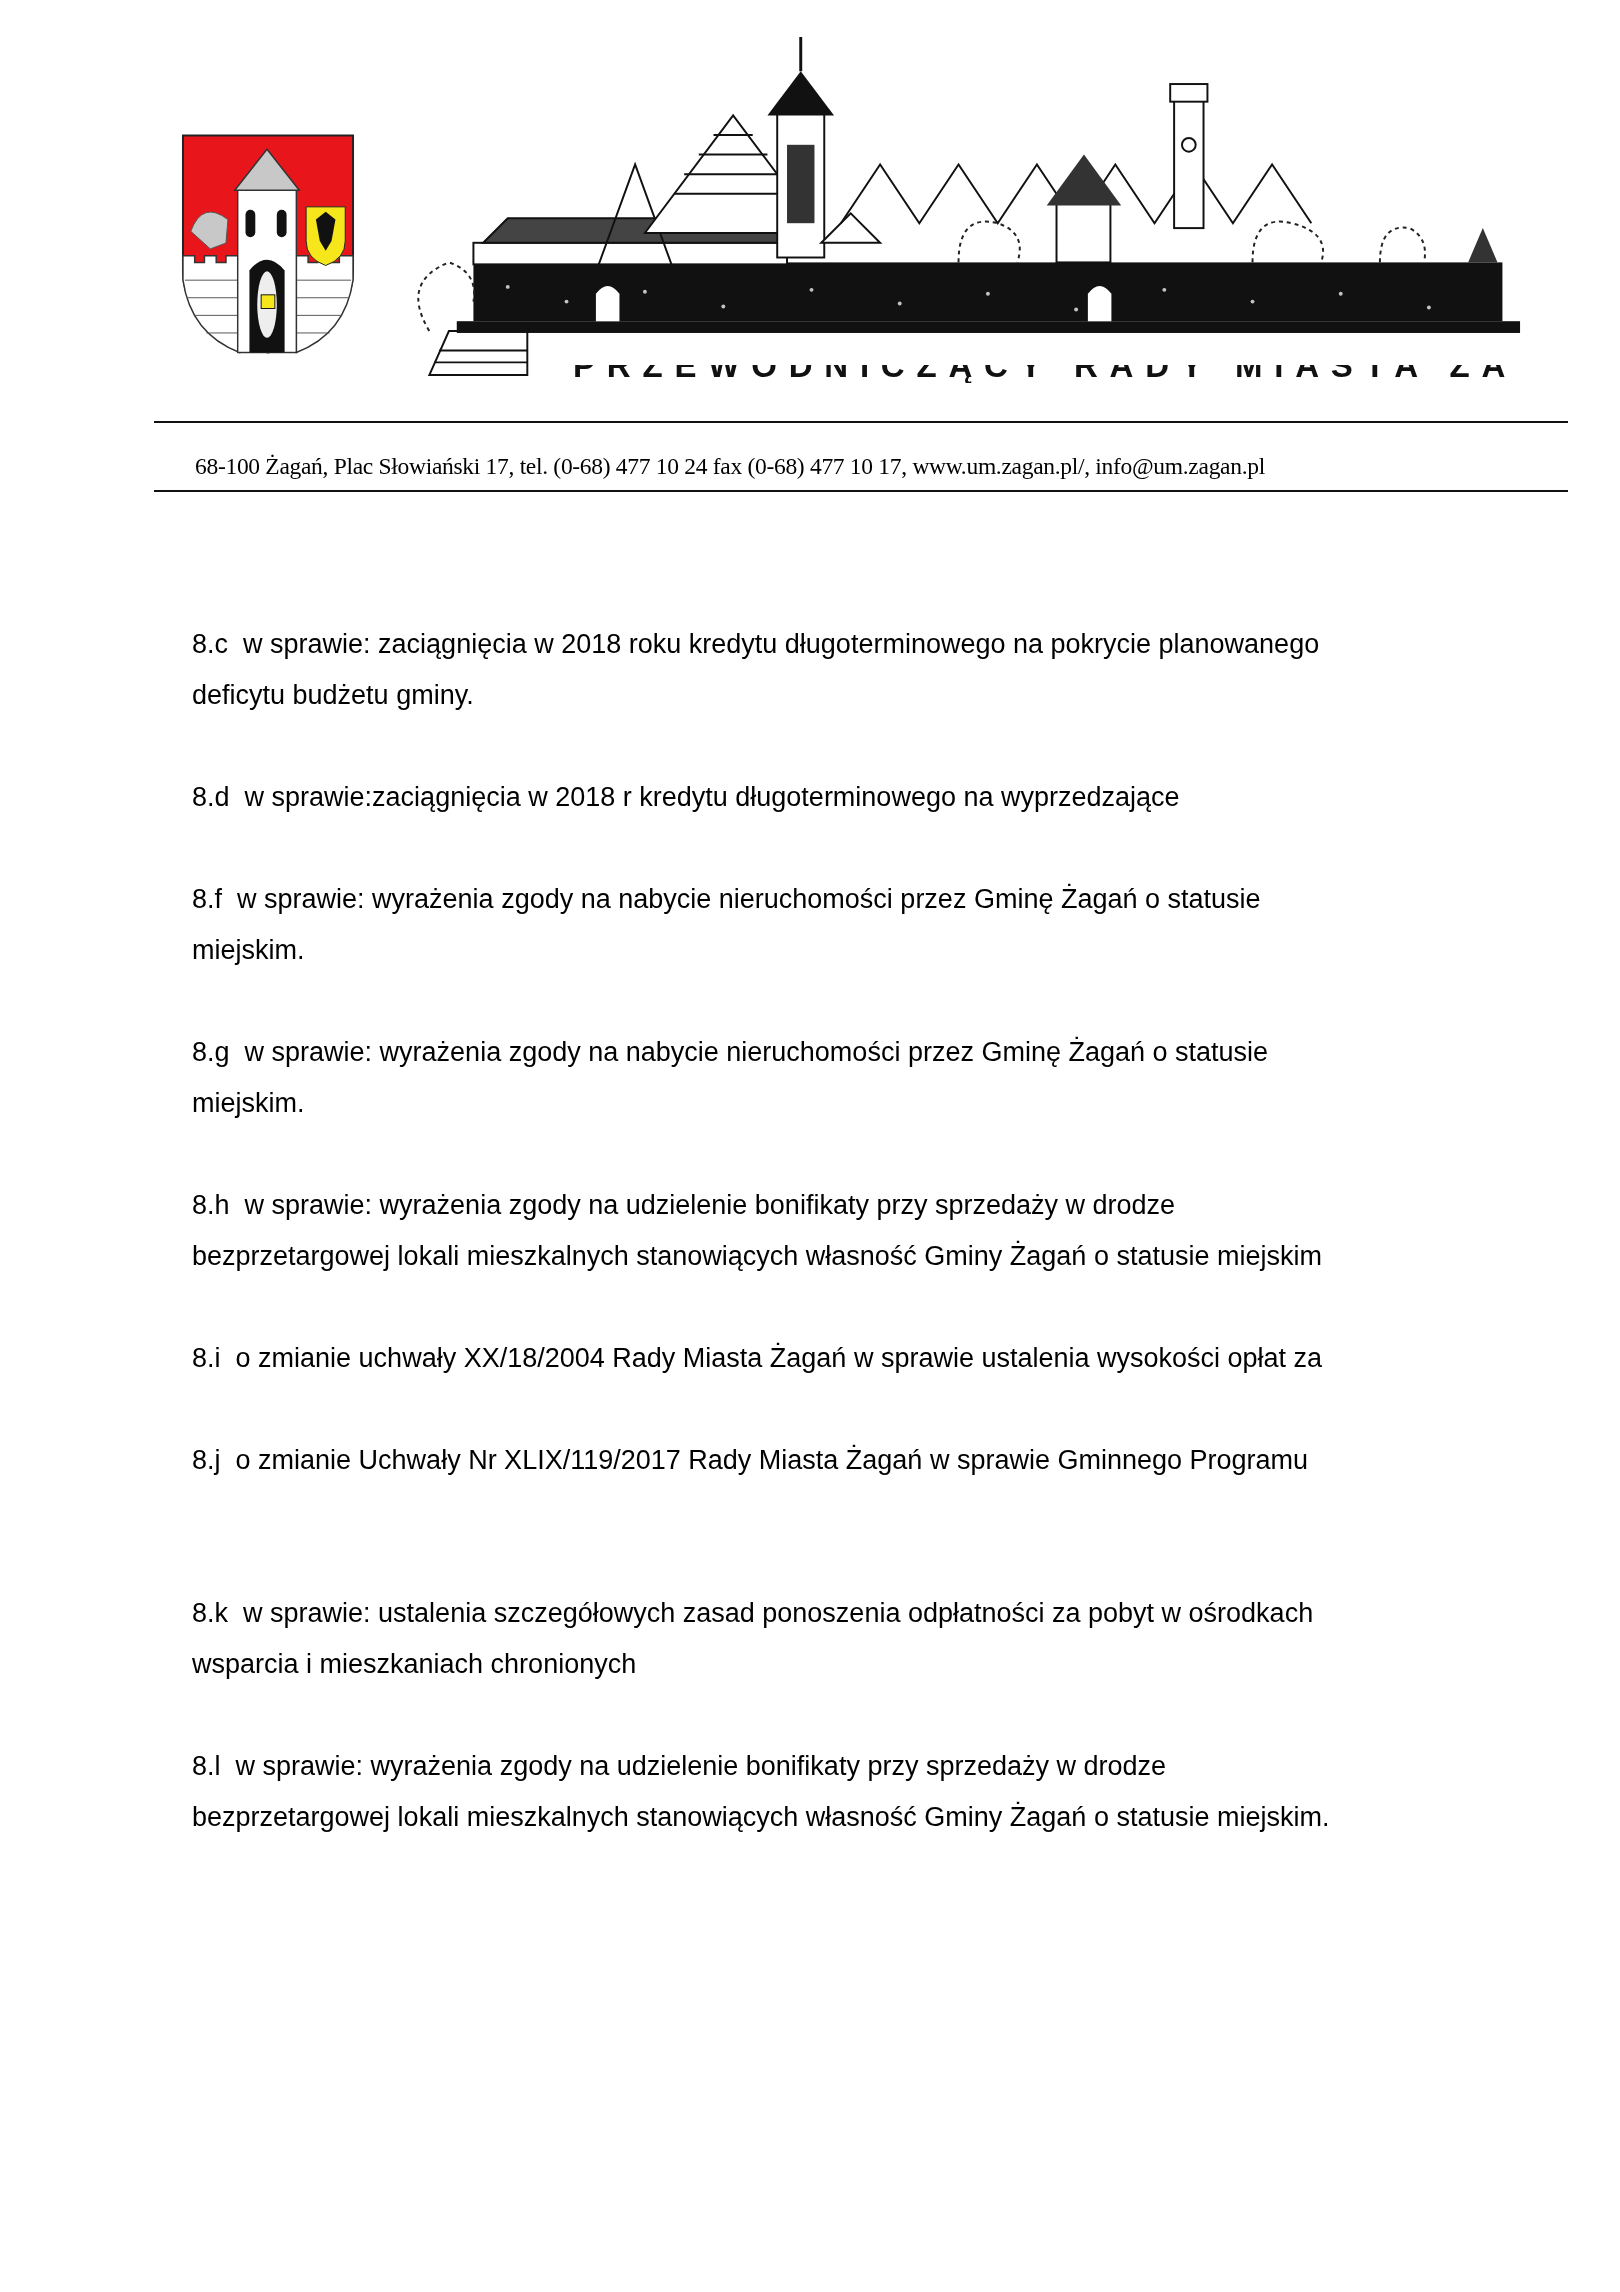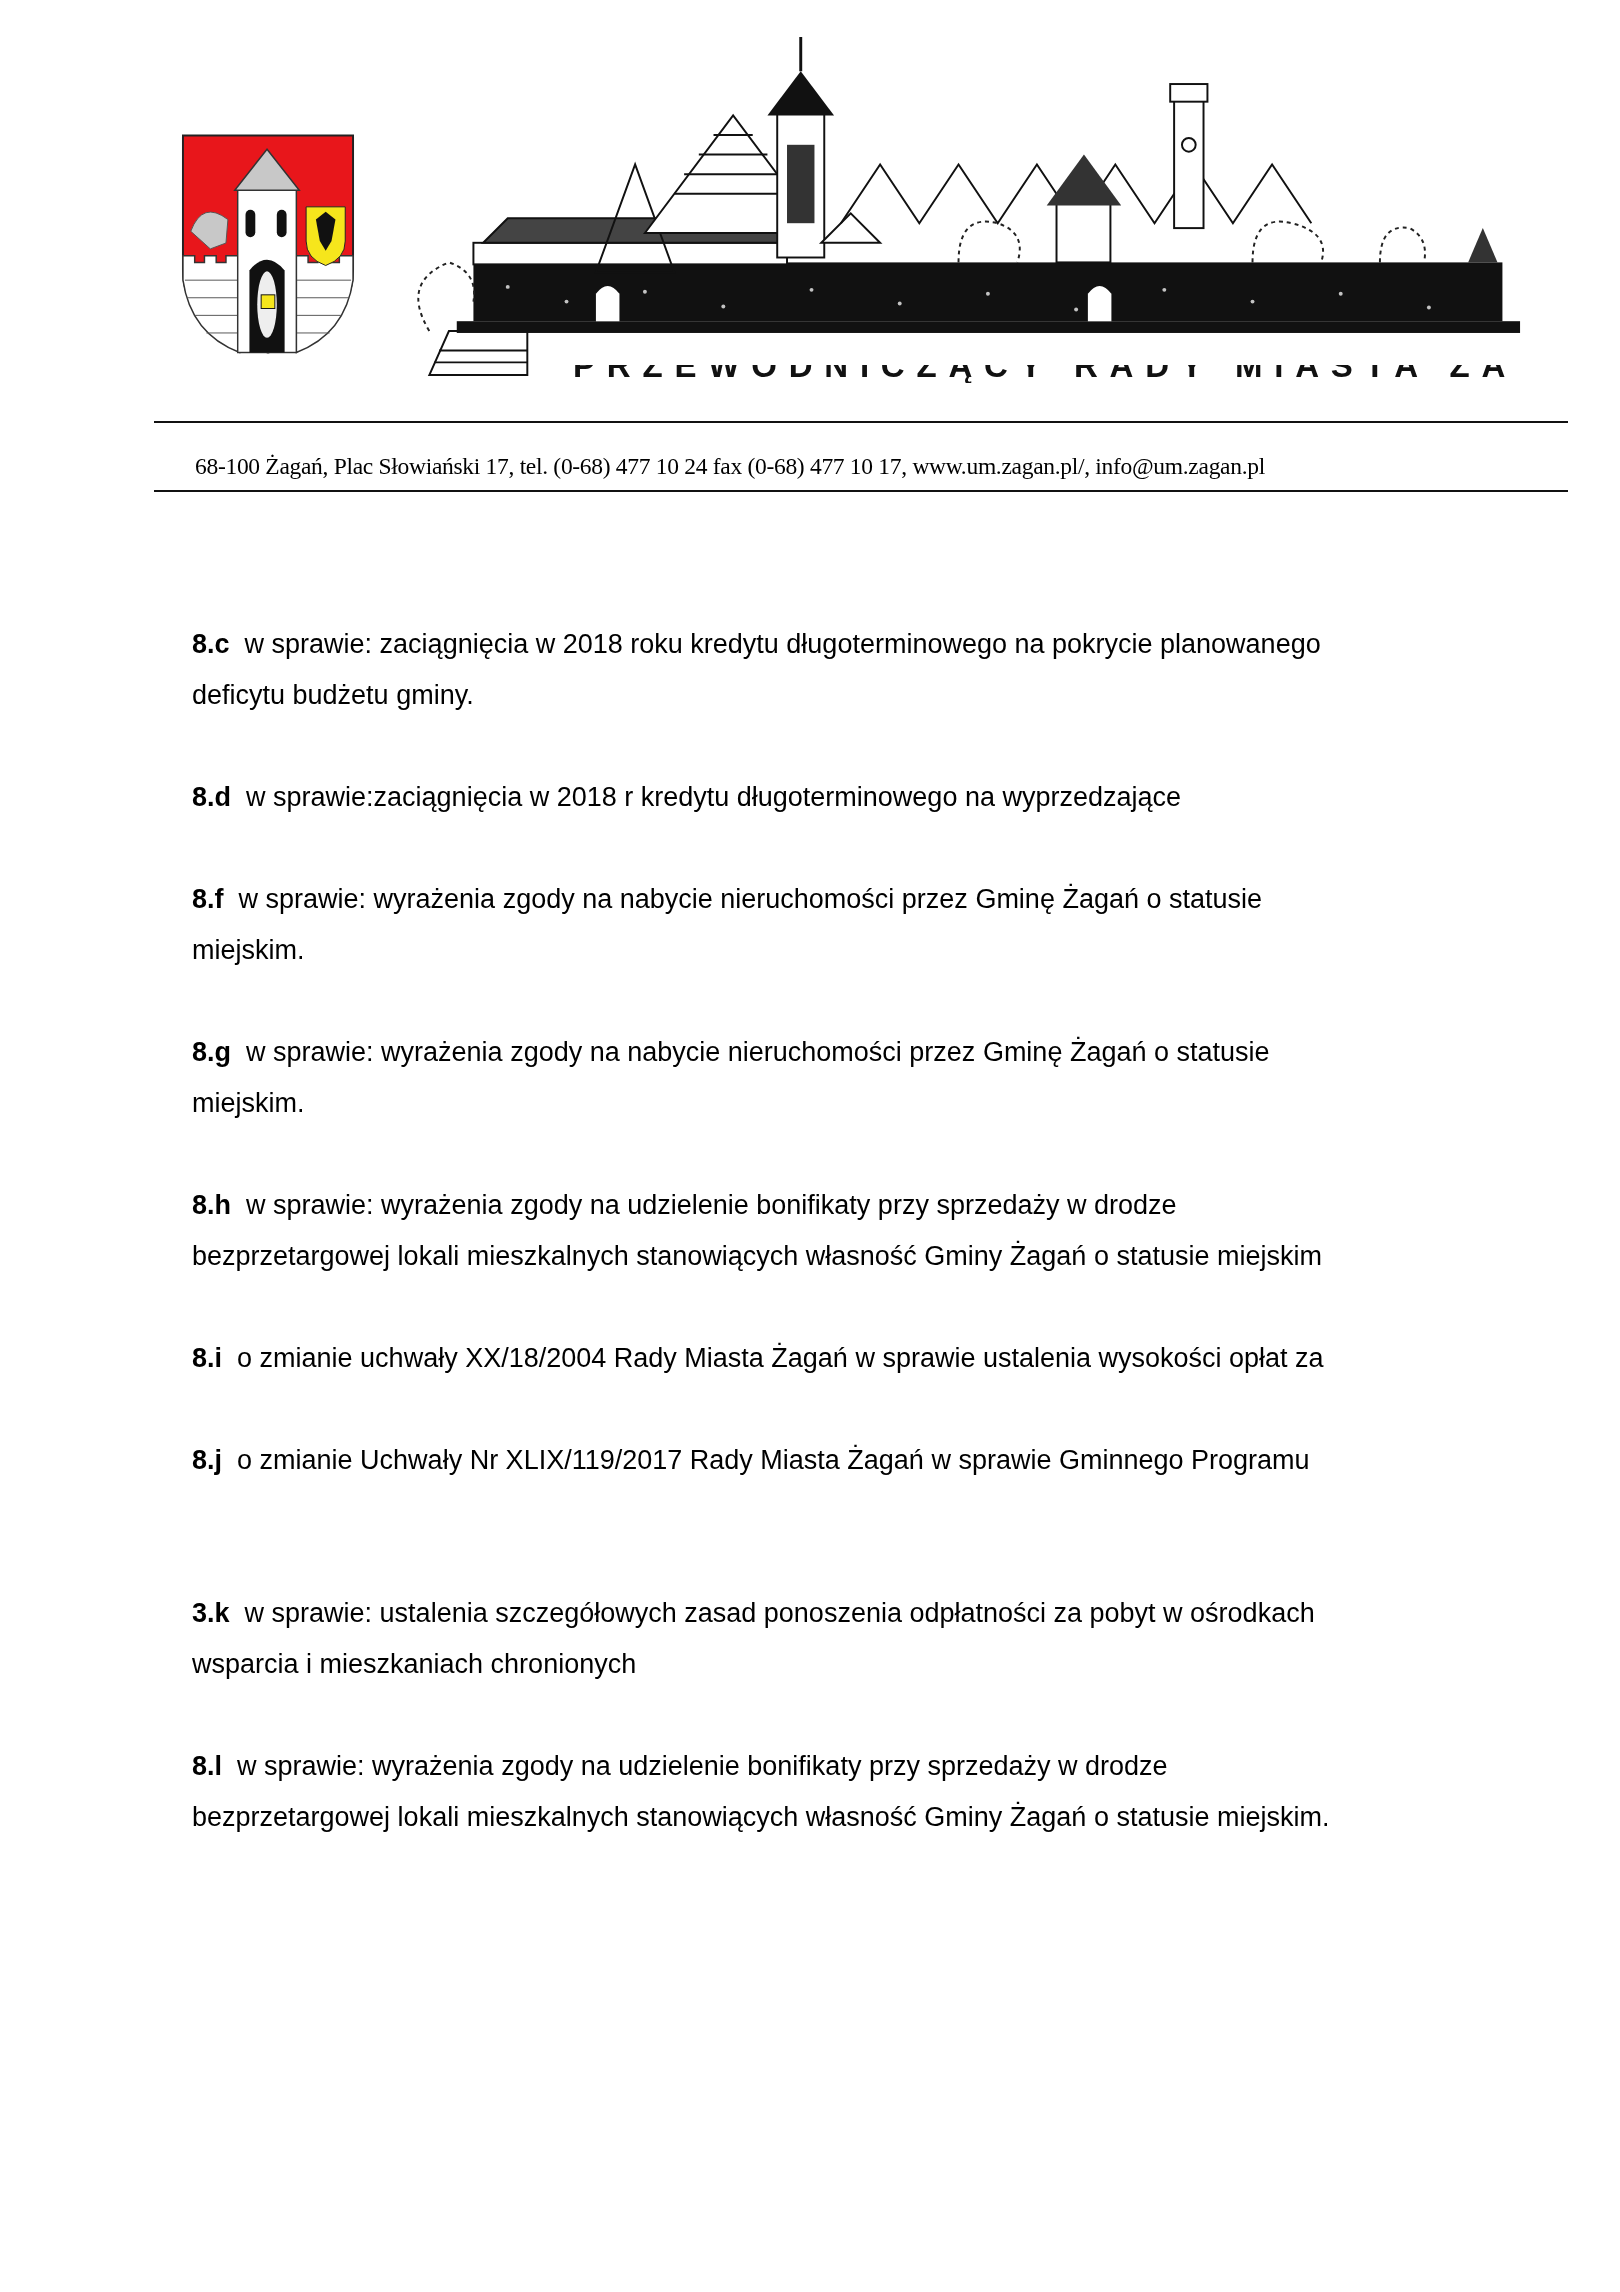--- a/index.html
+++ b/index.html
@@ -7,21 +7,21 @@
   .shield { position: absolute; left: 181px; top: 133px; width: 174px; height: 222px; }
   .skyline { position: absolute; left: 390px; top: 37px; width: 1139px; height: 343px; }
   .title-cut { position: absolute; left: 573px; top: 365px; width: 941px; height: 17.6px; overflow: hidden; }
   .title-cut span { display: block; font-family: "Liberation Sans", sans-serif; font-weight: bold; font-size: 33px; letter-spacing: 11.8px; line-height: 33px; margin-top: -15.7px; color: #111; white-space: nowrap; }
   .rule { position: absolute; left: 154px; width: 1414px; height: 0; border-top: 2px solid #111; }
   .rule.top { top: 421px; }
   .rule.bottom { top: 490px; }
   .address { position: absolute; left: 195px; top: 453px; font-family: "Liberation Serif", serif; font-size: 23.5px; letter-spacing: -0.3px; white-space: nowrap; }
   .content { position: absolute; left: 192px; top: 619px; width: 1304px; }
   .item { font-size: 27px; line-height: 51px; margin-bottom: 51px; }
-  .item .num { font-weight: bold; }
+  .item .num { font-weight: normal; }
   .item .sp { white-space: pre; }
 </style>
 </head>
 <body>
 
 <svg class="shield" viewBox="0 0 178 226">
   <path d="M2 2 H176 V140 Q176 200 89 224 Q2 200 2 140 Z" fill="#e8161b" stroke="#222" stroke-width="2"></path>
   <path d="M2 140 V125 H14 V132 H24 V125 H36 V132 H46 V125 H60 V224 Q10 205 2 150 Z" fill="#fff" stroke="#333" stroke-width="1.5"></path>
   <path d="M118 125 H130 V132 H140 V125 H152 V132 H162 V125 H176 V150 Q168 205 118 224 Z" fill="#fff" stroke="#333" stroke-width="1.5"></path>
   <g stroke="#555" stroke-width="1">
@@ -129,21 +129,21 @@
     <span>bezprzetargowej lokali mieszkalnych stanowiących własność Gminy Żagań o statusie miejskim</span><br>
   </div>
   <div class="item">
     <span class="num">8.i</span><span class="sp">  </span><span>o zmianie uchwały XX/18/2004 Rady Miasta Żagań w sprawie ustalenia wysokości opłat za</span><br>
   </div>
   <div class="item">
     <span class="num">8.j</span><span class="sp">  </span><span>o zmianie Uchwały Nr XLIX/119/2017 Rady Miasta Żagań w sprawie Gminnego Programu</span><br>
     <br>
   </div>
   <div class="item">
-    <span class="num">3.k</span><span class="sp">  </span><span>w sprawie: ustalenia szczegółowych zasad ponoszenia odpłatności za pobyt w ośrodkach</span><br>
+    <span class="num">8.k</span><span class="sp">  </span><span>w sprawie: ustalenia szczegółowych zasad ponoszenia odpłatności za pobyt w ośrodkach</span><br>
     <span>wsparcia i mieszkaniach chronionych</span>
   </div>
   <div class="item">
     <span class="num">8.l</span><span class="sp">  </span><span>w sprawie: wyrażenia zgody na udzielenie bonifikaty przy sprzedaży w drodze</span><br>
     <span>bezprzetargowej lokali mieszkalnych stanowiących własność Gminy Żagań o statusie miejskim.</span>
   </div>
 </div>
 
 
 </body></html>

